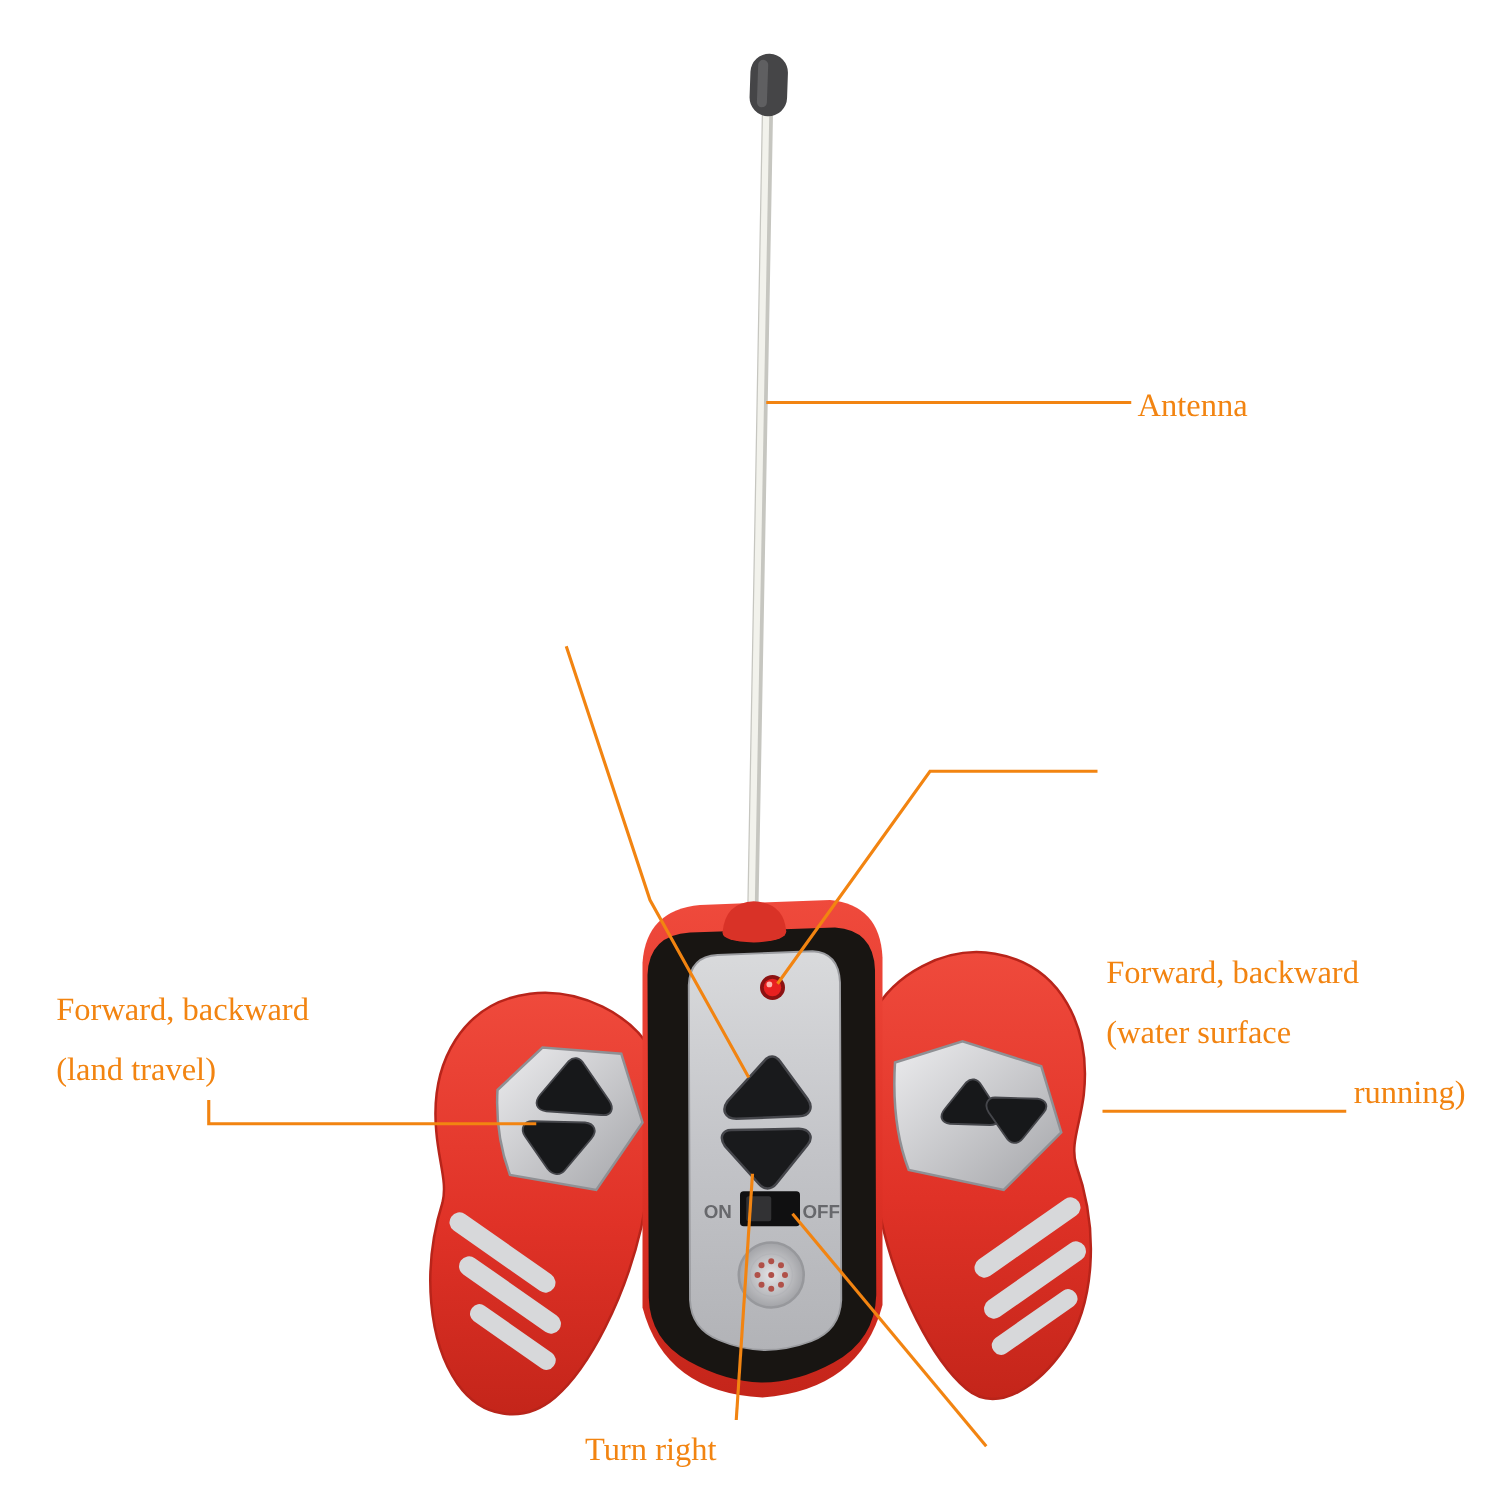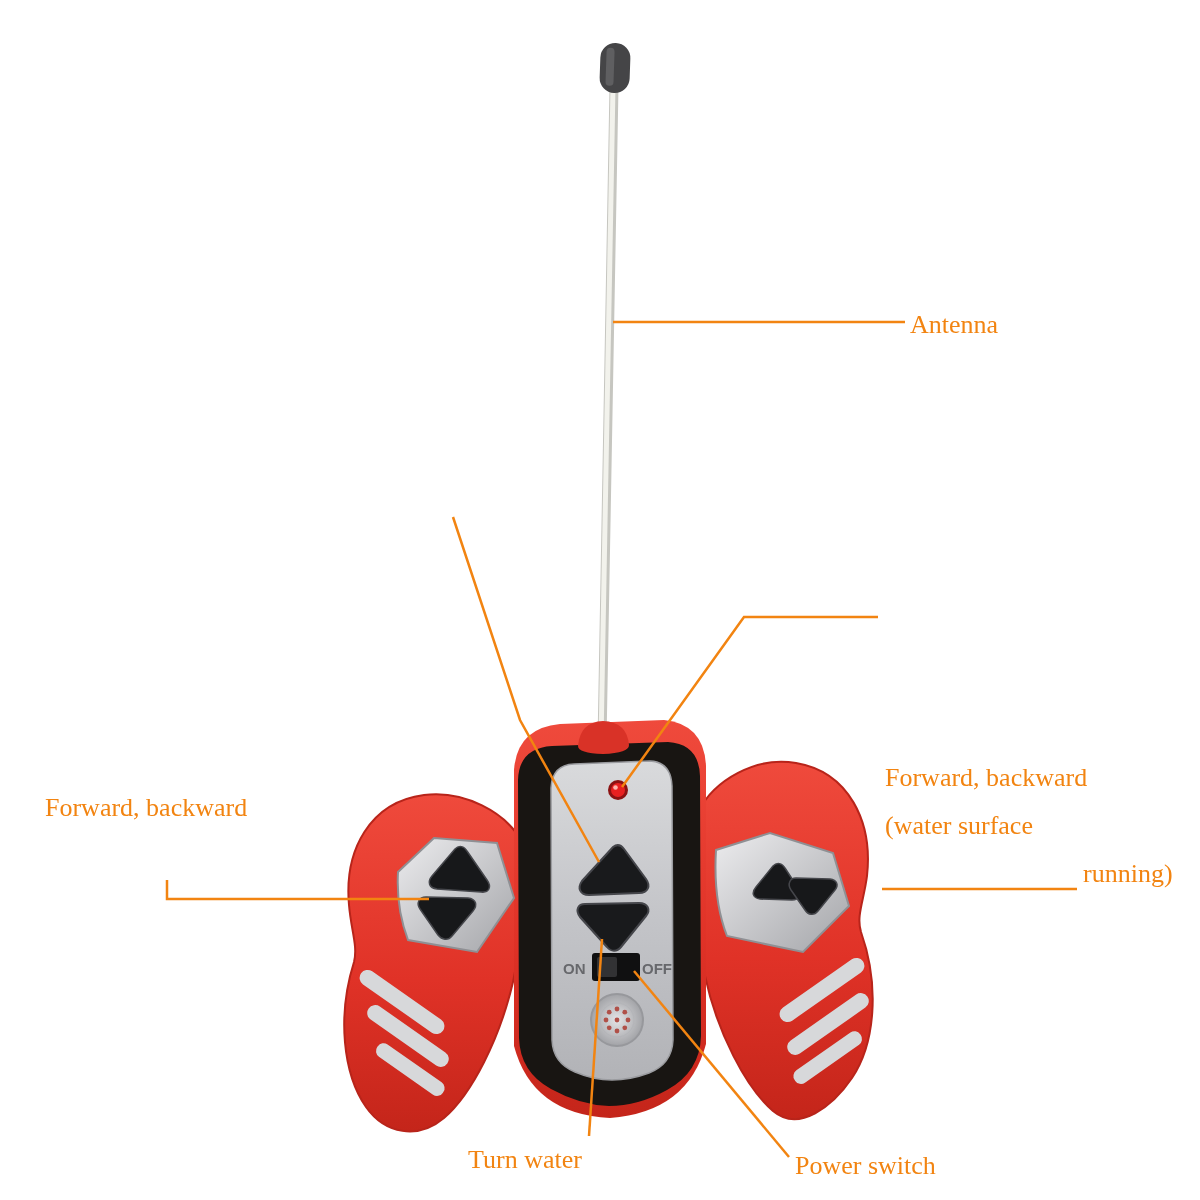--- a/index.html
+++ b/index.html
@@ -121,25 +121,25 @@
       <path d="M 789 1157 L 634 971"></path>
     </g>
   </svg>
 
   <div class="label" style="left:910px; top:301px;">Antenna</div>
 
 
 
   <div class="label" style="left:45px; top:784px;">
     <span>Forward, backward</span>
+    <span>(land travel)</span>
   </div>
 
   <div class="label" style="left:885px; top:754px;">
     <span>Forward, backward</span>
     <span>(water surface</span>
     <span class="indent3">running)</span>
   </div>
 
-  <div class="label" style="left:468px; top:1136px;">Turn water</div>
+  <div class="label" style="left:468px; top:1136px;">Turn right</div>
 
-  <div class="label" style="left:795px; top:1142px;">Power switch</div>
 
 </div>
 
 </body></html>

